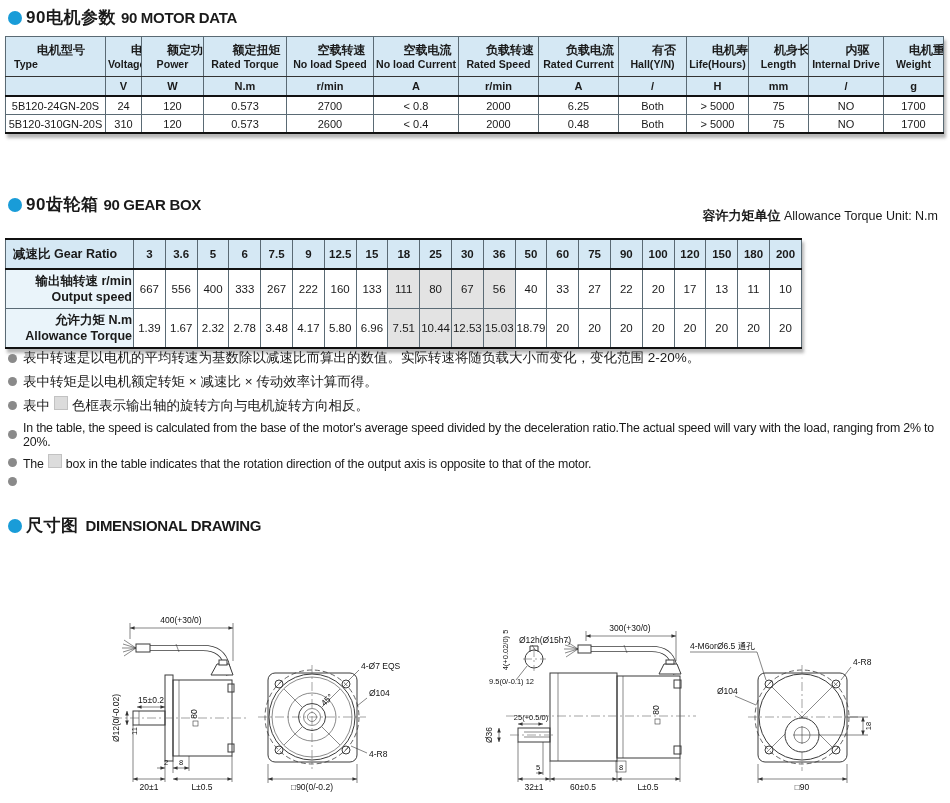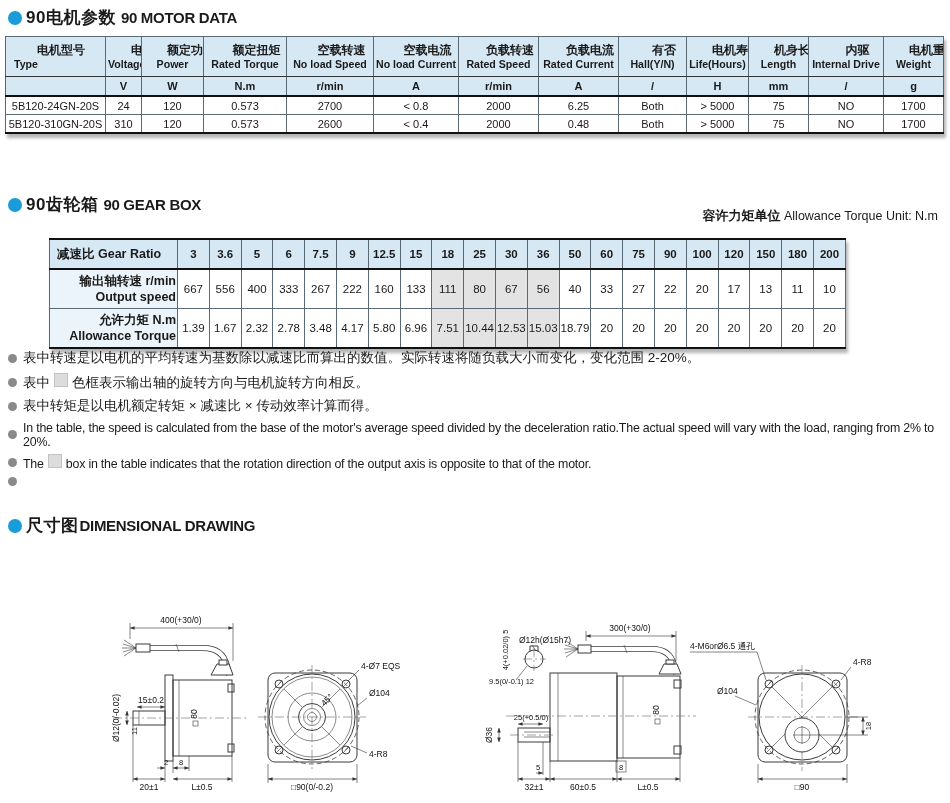--- a/index.html
+++ b/index.html
@@ -21,21 +21,21 @@
   #motor-table tr.hrow th{background:#d5e8f4;height:37px;vertical-align:middle;
       border-bottom:1px solid #333;padding:1px 2px;font-weight:bold;text-align:center;}
   #motor-table tr.hrow th:first-child{text-align:left;padding-left:8px;}
   #motor-table .zh{font-size:12px;line-height:1.25;padding-left:23px;}
   #motor-table .en{font-size:10.6px;line-height:1.15;}
   #motor-table tr.urow td{background:#d5e8f4;height:16px;font-size:11px;font-weight:bold;
       text-align:center;border-bottom:2px solid #111;}
   #motor-table tbody td{height:15px;font-size:11px;text-align:center;}
   #motor-table tbody tr:last-child td{border-bottom:2px solid #111;}
   
-  #gear-table{top:238px;width:797px;border-top:2px solid #111;margin-left:44px;}
+  #gear-table{top:238px;width:797px;border-top:2px solid #111;}
   #gear-table tr.grow1 th{background:#d5e8f4;height:26px;font-size:11.5px;font-weight:bold;
       text-align:center;border-bottom:2px solid #111;vertical-align:middle;}
   #gear-table tr.grow1 th.lbl{text-align:left;padding-left:7px;font-size:12.5px;}
   #gear-table tbody td{height:36px;font-size:11.5px;text-align:center;vertical-align:middle;}
   #gear-table tbody td.lbl{background:#eaf4fa;text-align:left;padding-left:7px;font-size:12.5px;font-weight:bold;}
   #gear-table tbody td.lbl .l2{font-weight:bold;}
   #gear-table tbody td.rev{background:#e3e3e3;}
   #gear-table tbody tr:last-child td{border-bottom:2px solid #111;}
   .lbl .l1,.lbl .l2{line-height:1.3;text-align:right;}
   
@@ -313,47 +313,47 @@
     </tbody>
   </table>
 
 <div id="notes">
     <div class="note-line zh">
       <span class="note-bullet"></span>
       <span class="note-text">表中转速是以电机的平均转速为基数除以减速比而算出的数值。实际转速将随负载大小而变化，变化范围 2-20%。</span>
     </div>
     <div class="note-line zh">
       <span class="note-bullet"></span>
+      <span class="note-text">表中转矩是以电机额定转矩 × 减速比 × 传动效率计算而得。</span>
+    </div>
+    <div class="note-line zh">
+      <span class="note-bullet"></span>
       <span class="note-text">表中</span>
       <span class="note-box"></span>
       <span class="note-text">色框表示输出轴的旋转方向与电机旋转方向相反。</span>
-    </div>
-    <div class="note-line zh">
-      <span class="note-bullet"></span>
-      <span class="note-text">表中转矩是以电机额定转矩 × 减速比 × 传动效率计算而得。</span>
     </div>
     <div class="note-line en">
       <span class="note-bullet"></span>
       <span class="note-text">In the table, the speed is calculated from the base of the motor's average speed  divided by the deceleration ratio.The actual speed will vary with the load, ranging from 2% to 20%.</span>
     </div>
     <div class="note-line en">
       <span class="note-bullet"></span>
       <span class="note-text">The </span>
       <span class="note-box"></span>
       <span class="note-text"> box in the table indicates that the rotation direction of the output axis is opposite to that of the motor.</span>
     </div>
     <div class="note-line en">
       <span class="note-bullet"></span>
     </div>
   </div>
 
 <div class="sec-title" style="top:514px;">
   <span class="bullet"></span>
   <span class="zh">尺寸图</span>
-  <span class="en" style="margin-left:1px">DIMENSIONAL DRAWING</span>
+  <span class="en" style="margin-left:7px">DIMENSIONAL DRAWING</span>
 </div>
 
 <svg id="drawings" width="950" height="250" viewBox="0 0 950 250">
   <defs>
     <marker id="ar" viewBox="0 0 10 10" refX="9.5" refY="5" markerWidth="8" markerHeight="8" orient="auto-start-reverse">
       <path d="M0,1.2 L10,5 L0,8.8 Z" fill="#333"></path>
     </marker>
   </defs>
 
   <g>

